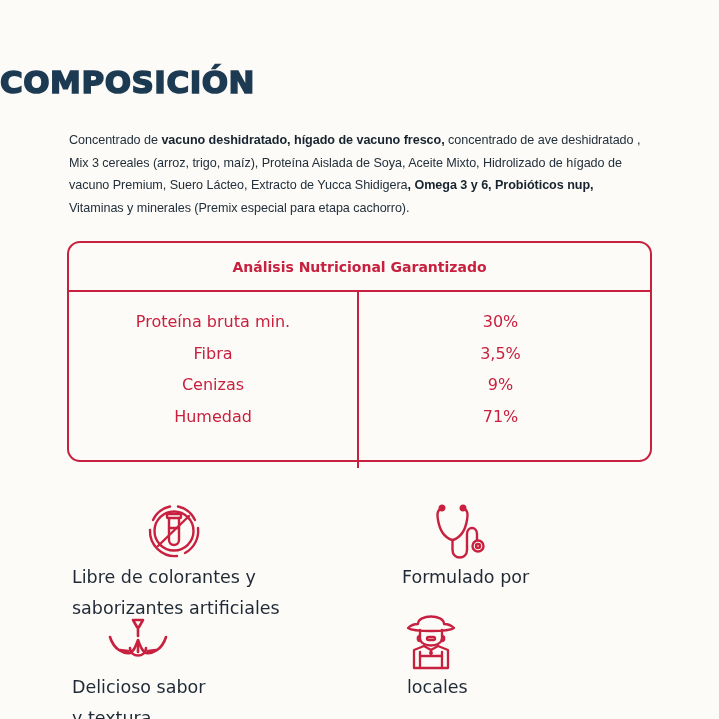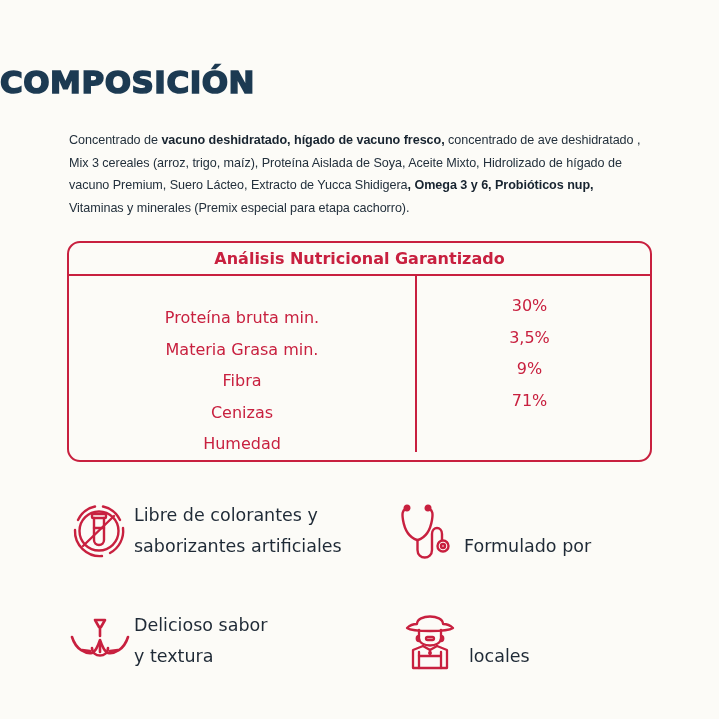--- a/index.html
+++ b/index.html
@@ -39,59 +39,60 @@
   .table-box {
     position: absolute;
     left: 67px;
     top: 241px;
     width: 585px;
     height: 221px;
     border: 2.5px solid #c8203f;
     border-radius: 13px;
   }
   .table-header {
-    height: 33px;
+    height: 49px;
     border-bottom: 2.5px solid #c8203f;
     display: flex;
     align-items: center;
     justify-content: center;
     font-family: "DejaVu Sans", sans-serif;
     font-weight: 700;
-    font-size: 16px;
+    font-size: 14px;
     color: #c8203f;
   }
   .table-body {
     position: relative;
     display: flex;
     height: calc(100% - 41px);
   }
   .col-left {
-    width: 348px;
+    width: 290px;
     border-right: 2.5px solid #c8203f;
-    padding-top: 26px;
+    padding-top: 14px;
   }
   .col-right {
     flex: 1;
     padding-top: 14px;
   }
   .cell {
     height: 31.5px;
     display: flex;
     align-items: center;
     justify-content: center;
     font-family: "DejaVu Sans", sans-serif;
     font-size: 16px;
     color: #c8203f;
   }
   .col-right .cell { padding-right: 8px; }
 
   .feature {
     position: absolute;
     display: flex;
-    align-items: flex-end;
+    align-items: center;
+    flex-direction: column;
   }
   .feature .icon {
     width: 62px;
     height: 62px;
     flex: 0 0 62px;
   }
   .feature .icon svg { width: 100%; height: 100%; }
   .feature .text {
     margin-left: 4px;
     font-family: "DejaVu Sans", sans-serif;
@@ -109,21 +110,20 @@
 
 <h1 class="title">COMPOSICIÓN</h1>
 
 <p class="composition"><span>Concentrado de </span><b>vacuno deshidratado, hígado de vacuno fresco,</b><span> concentrado de ave deshidratado ,</span><br><span>Mix 3 cereales (arroz, trigo, maíz), Proteína Aislada de Soya, Aceite Mixto, Hidrolizado de hígado de</span><br><span>vacuno Premium, Suero Lácteo, Extracto de Yucca Shidigera</span><b>, Omega 3 y 6, Probióticos nup,</b><br><span>Vitaminas y minerales (Premix especial para etapa cachorro).</span></p>
 
 <div class="table-box">
   <div class="table-header">Análisis Nutricional Garantizado</div>
   <div class="table-body">
     <div class="col-left">
       <div class="cell">Proteína bruta min.</div>
-      <div class="cell">Materia Grasa min.</div>
       <div class="cell">Fibra</div>
       <div class="cell">Cenizas</div>
       <div class="cell">Humedad</div>
     </div>
     <div class="col-right">
       <div class="cell">30%</div>
       <div class="cell">3,5%</div>
       <div class="cell">9%</div>
       <div class="cell">71%</div>
     </div>

